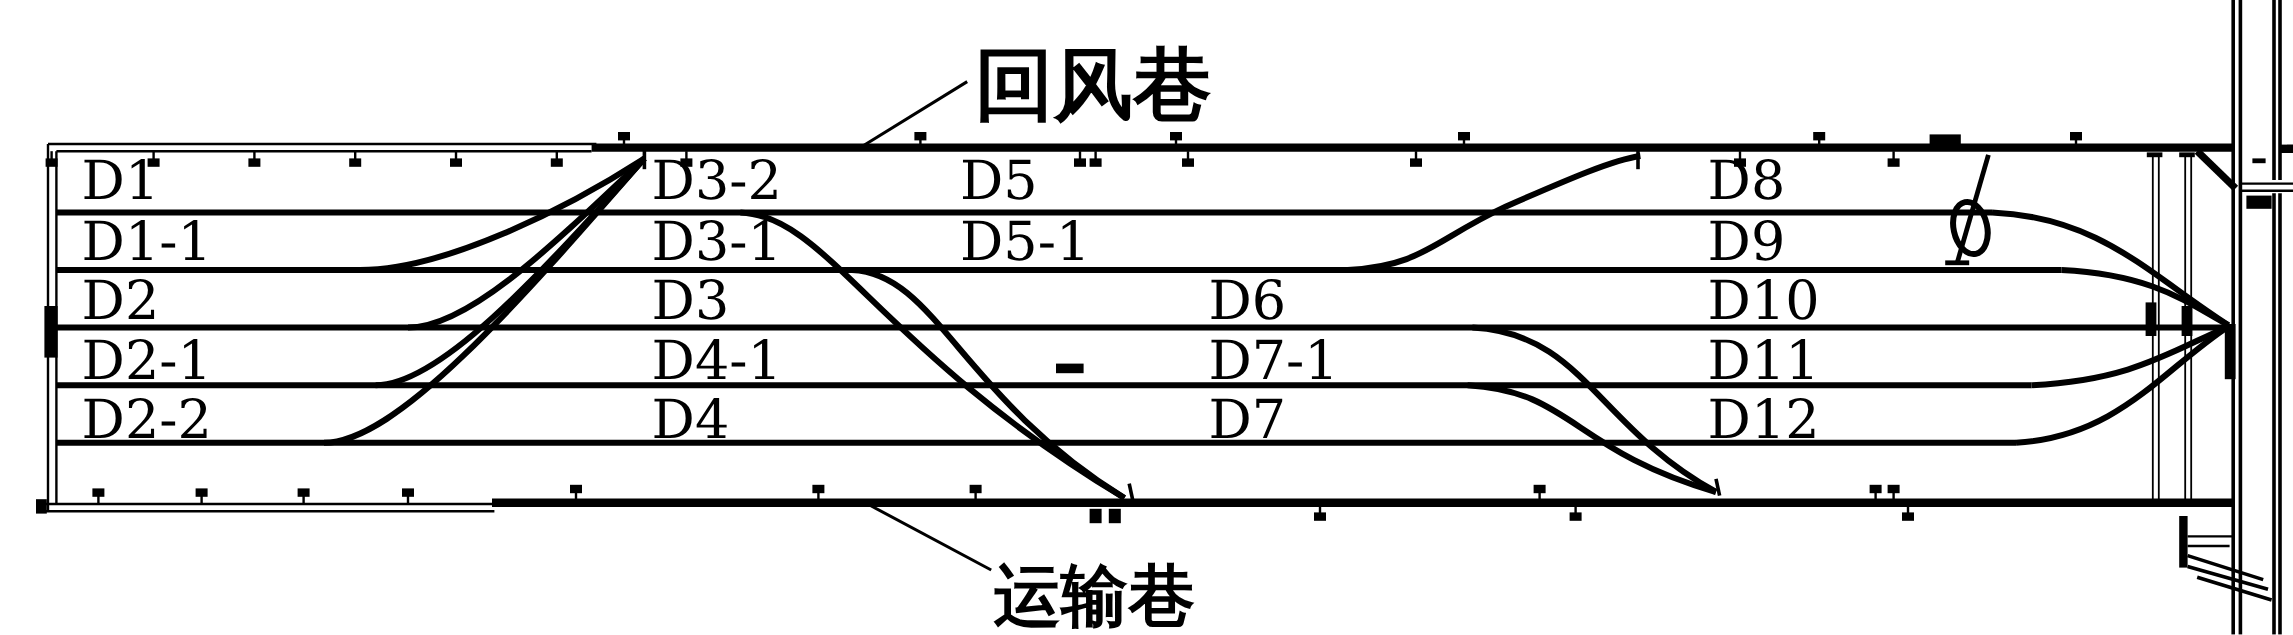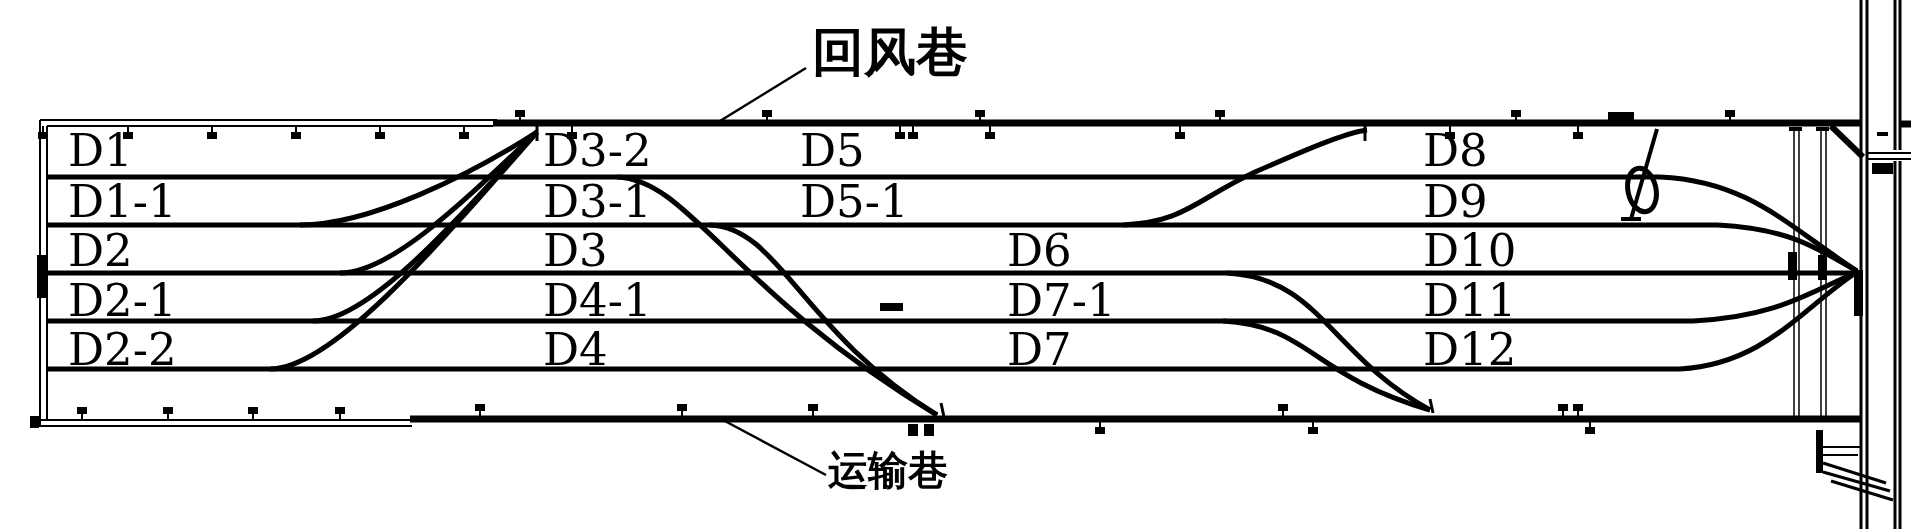--- a/index.html
+++ b/index.html
@@ -1,22 +1,22 @@
 <!DOCTYPE html>
 <html><head>
 <meta charset="utf-8">
 <style>
   html,body{margin:0;padding:0;background:#ffffff;}
   .stage{position:relative;width:1911px;height:529px;background:#fff;overflow:hidden;
          font-family:"DejaVu Serif", serif;}
   .stage svg{position:absolute;left:0;top:0;}
   .cn-label{position:absolute;color:#000;font-family:"DejaVu Sans",sans-serif;
             font-weight:600;white-space:nowrap;line-height:1;}
-  #label-top{left:812px;top:26px;font-size:52px;}
-  #label-bottom{left:828px;top:450px;font-size:40px;}
+  #label-top{left:812px;top:38px;font-size:66px;}
+  #label-bottom{left:828px;top:470px;font-size:56px;}
 </style>
 </head>
 <body>
 
 <div class="stage">
   <svg id="diagram-svg" width="1911" height="529" viewBox="0 0 1911 529" xmlns="http://www.w3.org/2000/svg">
       <line x1="40" y1="120" x2="40" y2="426" stroke="#000000" stroke-width="2"></line>
       <line x1="47" y1="126" x2="47" y2="420" stroke="#000000" stroke-width="2"></line>
       <line x1="40" y1="120" x2="497" y2="120" stroke="#000000" stroke-width="2"></line>
       <line x1="47" y1="126" x2="493" y2="126" stroke="#000000" stroke-width="2"></line>

